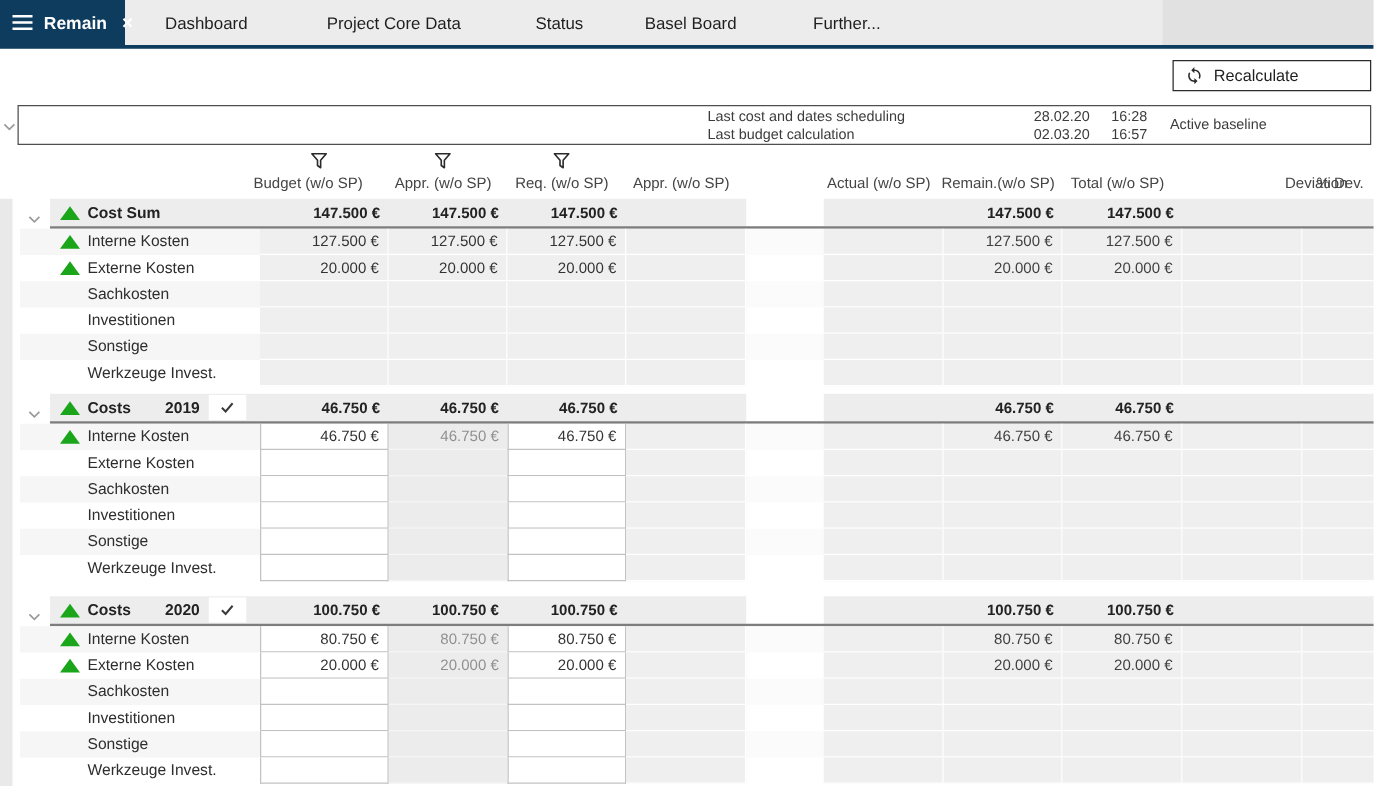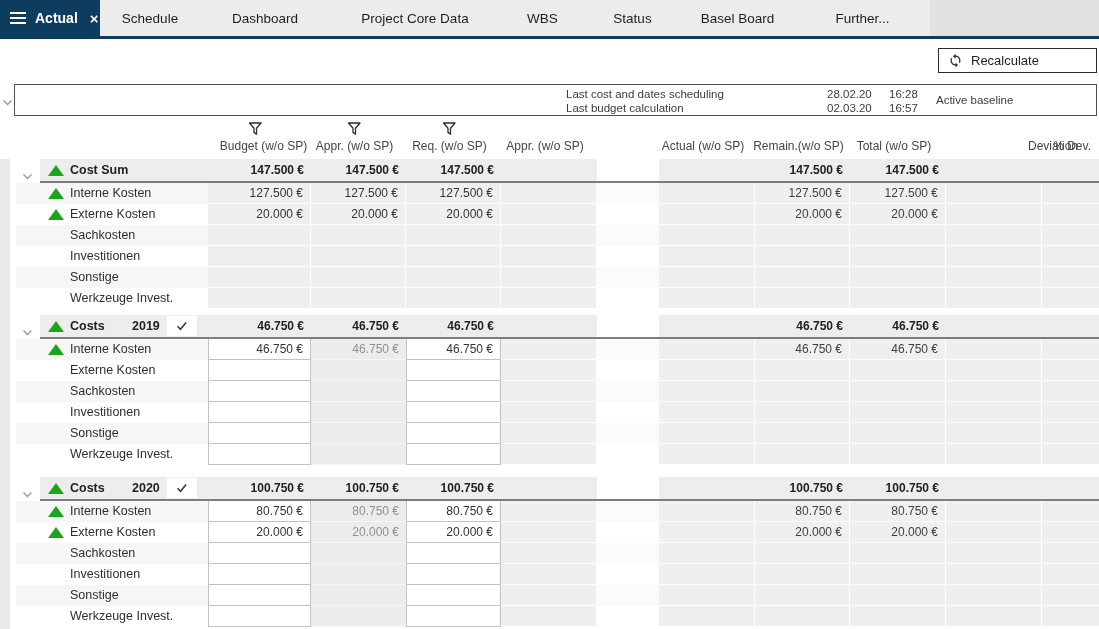--- a/index.html
+++ b/index.html
@@ -66,28 +66,26 @@
 
 <div class="page">
 
   <header class="tabbar">
     <div class="tab active">
       <span class="burger">
           <i></i>
           <i></i>
           <i></i>
         </span>
-      <span class="tab-label">Actual</span>
+      <span class="tab-label">Remain</span>
       <span class="close">×</span>
     </div>
     <div style="display:flex">
-        <div class="tab" style="width: 100px;">Schedule</div>
         <div class="tab" style="width: 130px;">Dashboard</div>
         <div class="tab" style="width: 170px;">Project Core Data</div>
-        <div class="tab" style="width: 85px;">WBS</div>
         <div class="tab" style="width: 95px;">Status</div>
         <div class="tab" style="width: 115px;">Basel Board</div>
         <div class="tab" style="width: 135px;">Further...</div>
       </div>
     <div class="tabbar-end"></div>
   </header>
 
   <button class="recalc">
     <span class="recalc-icon">
       <svg width="15" height="15" viewBox="0 0 24 24">
@@ -110,21 +108,21 @@
     <div class="mlabel" style="left:812px;top:17px;">02.03.20</div>
     <div class="mlabel" style="left:874px;top:3px;">16:28</div>
     <div class="mlabel" style="left:874px;top:17px;">16:57</div>
     <span class="baseline">Active baseline</span>
   </div>
 
   <div class="colhead-row">
       <div class="funnel" style="left: 247.5px;"><svg width="15" height="14" viewBox="0 0 15 14">
           <path d="M1.5 1h11.5l-4.5 5.2v6l-2.5-1.8V6.2z" fill="none" stroke="#2b2b2b" stroke-width="1.3" stroke-linejoin="round"></path>
         </svg></div>
-      <div class="colhead" style="left: 212px; width: 103px;">Budget (w/o SP)</div>
+      <div class="colhead" style="left: 195px; width: 103px;">Budget (w/o SP)</div>
       <div class="funnel" style="left: 346.5px;"><svg width="15" height="14" viewBox="0 0 15 14">
           <path d="M1.5 1h11.5l-4.5 5.2v6l-2.5-1.8V6.2z" fill="none" stroke="#2b2b2b" stroke-width="1.3" stroke-linejoin="round"></path>
         </svg></div>
       <div class="colhead" style="left: 307px; width: 95px;">Appr. (w/o SP)</div>
       <div class="funnel" style="left: 441.5px;"><svg width="15" height="14" viewBox="0 0 15 14">
           <path d="M1.5 1h11.5l-4.5 5.2v6l-2.5-1.8V6.2z" fill="none" stroke="#2b2b2b" stroke-width="1.3" stroke-linejoin="round"></path>
         </svg></div>
       <div class="colhead" style="left: 402px; width: 95px;">Req. (w/o SP)</div>
       <div class="colhead" style="left: 497px; width: 96px;">Appr. (w/o SP)</div>
       <div class="colhead" style="left: 655px; width: 96px;">Actual (w/o SP)</div>

